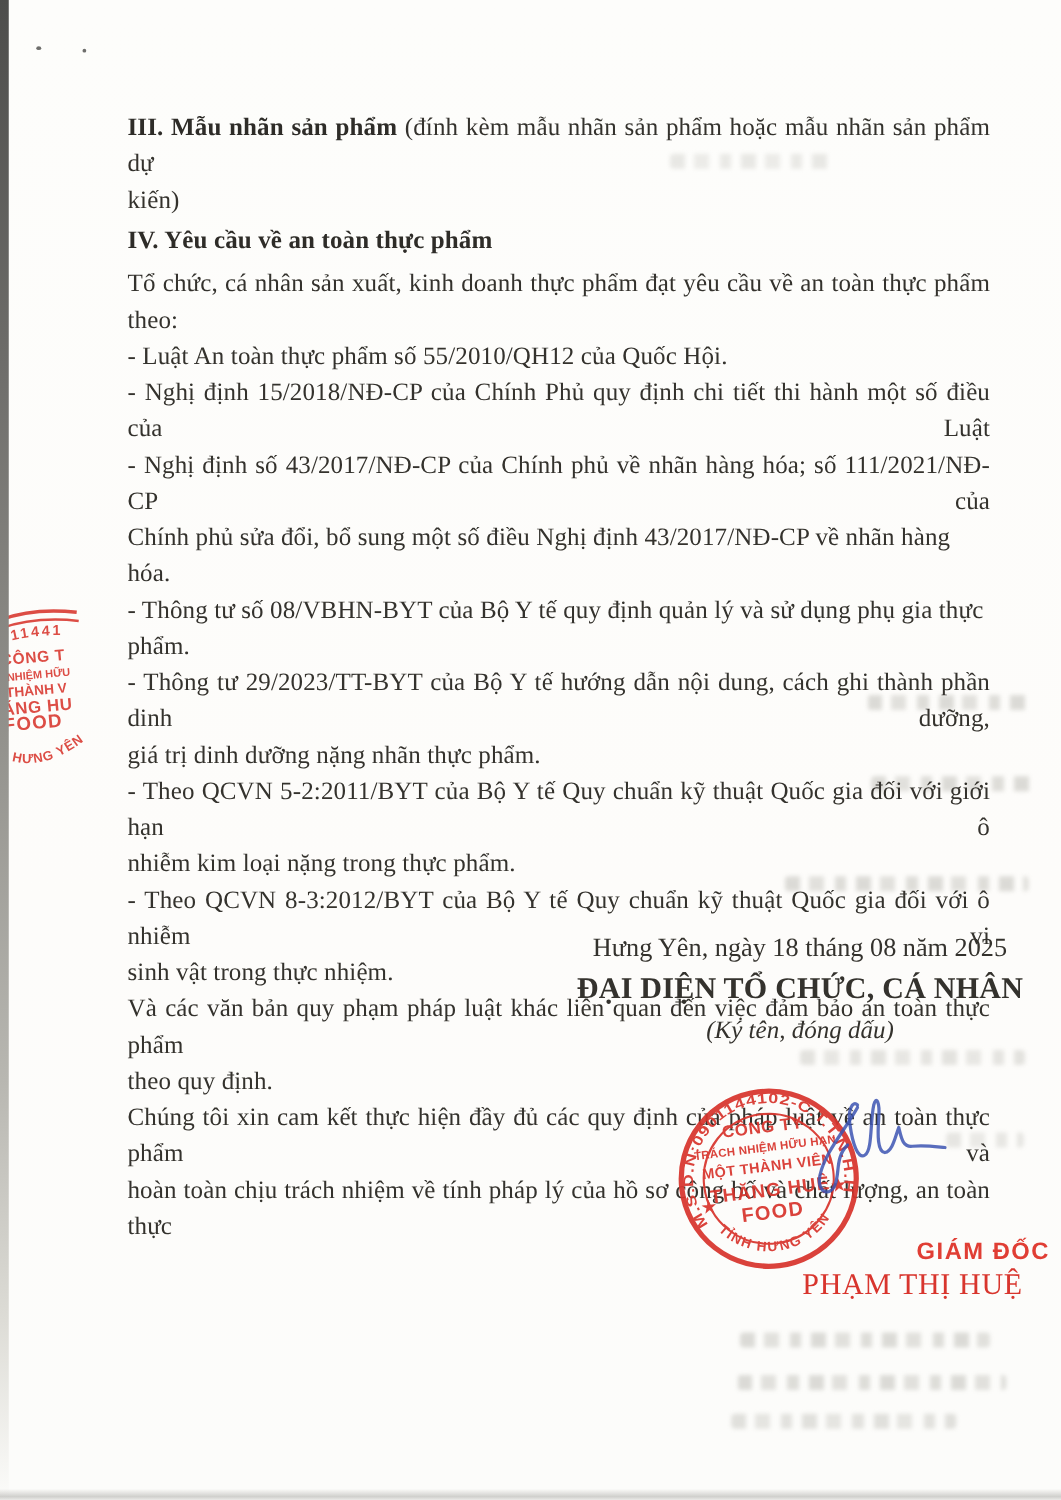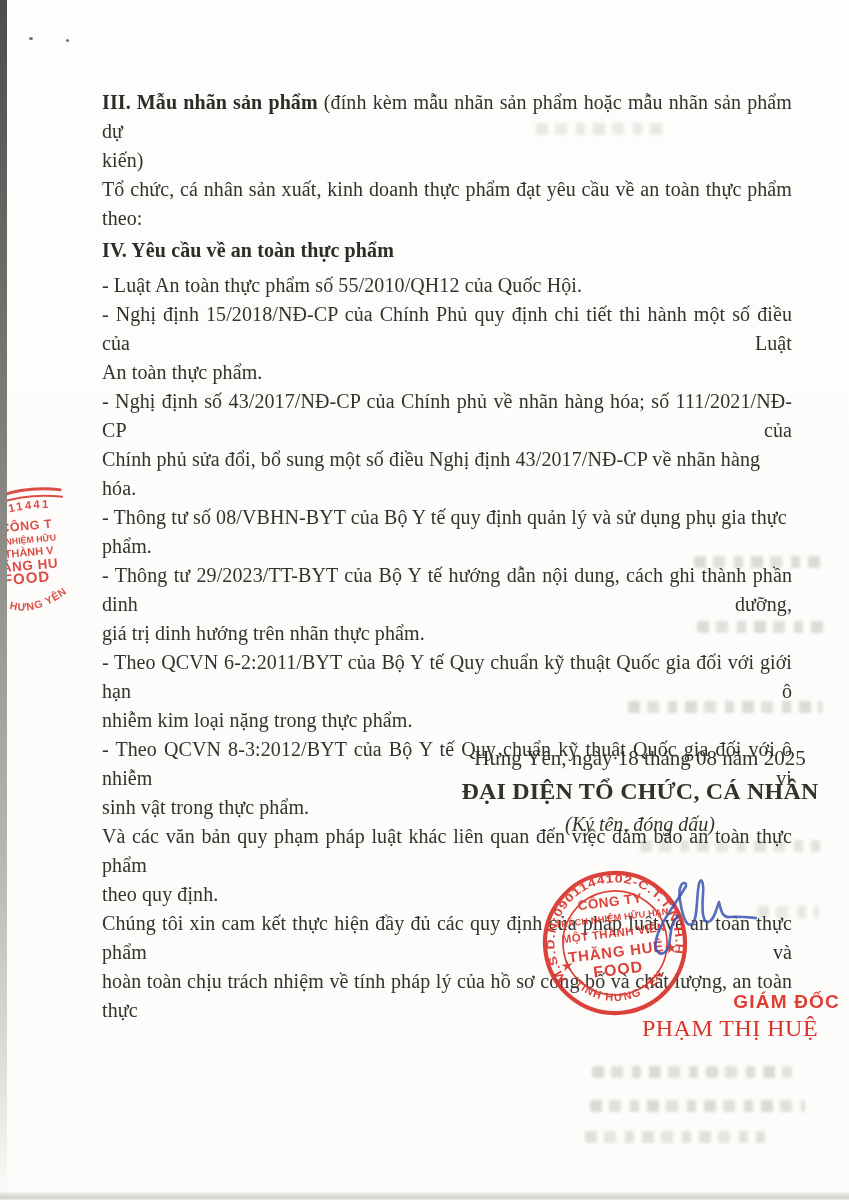--- a/index.html
+++ b/index.html
@@ -82,34 +82,33 @@
   <div class="ghost" style="left:628px;top:701px;width:195px;"></div>
   <div class="ghost" style="left:640px;top:840px;width:180px;opacity:.35;"></div>
   <div class="ghost" style="left:757px;top:906px;width:62px;opacity:.3;"></div>
   <div class="ghost" style="left:592px;top:1066px;width:200px;"></div>
   <div class="ghost" style="left:590px;top:1100px;width:215px;"></div>
   <div class="ghost" style="left:585px;top:1131px;width:180px;opacity:.38;"></div>
 
   <div class="doc-body">
     <div class="ln j"><strong>III. Mẫu nhãn sản phẩm</strong> <span>(đính kèm mẫu nhãn sản phẩm hoặc mẫu nhãn sản phẩm dự</span></div>
     <div class="ln">kiến)</div>
+    <div class="ln h-iv"><strong>IV. Yêu cầu về an toàn thực phẩm</strong></div>
     <div class="ln j">Tổ chức, cá nhân sản xuất, kinh doanh thực phẩm đạt yêu cầu về an toàn thực phẩm theo:</div>
-    <div class="ln h-iv"><strong>IV. Yêu cầu về an toàn thực phẩm</strong></div>
     <div class="ln">- Luật An toàn thực phẩm số 55/2010/QH12 của Quốc Hội.</div>
     <div class="ln j">- Nghị định 15/2018/NĐ-CP của Chính Phủ quy định chi tiết thi hành một số điều của Luật</div>
-    <div class="ln">An toàn thực phẩm.</div>
     <div class="ln j">- Nghị định số 43/2017/NĐ-CP của Chính phủ về nhãn hàng hóa; số 111/2021/NĐ-CP của</div>
     <div class="ln">Chính phủ sửa đổi, bổ sung một số điều Nghị định 43/2017/NĐ-CP về nhãn hàng hóa.</div>
     <div class="ln">- Thông tư số 08/VBHN-BYT của Bộ Y tế quy định quản lý và sử dụng phụ gia thực phẩm.</div>
     <div class="ln j">- Thông tư 29/2023/TT-BYT của Bộ Y tế hướng dẫn nội dung, cách ghi thành phần dinh dưỡng,</div>
-    <div class="ln">giá trị dinh hướng trên nhãn thực phẩm.</div>
-    <div class="ln j">- Theo QCVN 6-2:2011/BYT của Bộ Y tế Quy chuẩn kỹ thuật Quốc gia đối với giới hạn ô</div>
+    <div class="ln">giá trị dinh dưỡng nặng nhãn thực phẩm.</div>
+    <div class="ln j">- Theo QCVN 5-2:2011/BYT của Bộ Y tế Quy chuẩn kỹ thuật Quốc gia đối với giới hạn ô</div>
     <div class="ln">nhiễm kim loại nặng trong thực phẩm.</div>
     <div class="ln j">- Theo QCVN 8-3:2012/BYT của Bộ Y tế Quy chuẩn kỹ thuật Quốc gia đối với ô nhiễm vi</div>
-    <div class="ln">sinh vật trong thực phẩm.</div>
+    <div class="ln">sinh vật trong thực nhiệm.</div>
     <div class="ln j">Và các văn bản quy phạm pháp luật khác liên quan đến việc đảm bảo an toàn thực phẩm</div>
     <div class="ln">theo quy định.</div>
     <div class="ln j">Chúng tôi xin cam kết thực hiện đầy đủ các quy định của pháp luật về an toàn thực phẩm và</div>
     <div class="ln j">hoàn toàn chịu trách nhiệm về tính pháp lý của hồ sơ công bố và chất lượng, an toàn thực</div>
   </div>
 
   <div class="sign-block">
     <div class="dateline">Hưng Yên, ngày 18 tháng 08 năm 2025</div>
     <div class="rep">ĐẠI DIỆN TỔ CHỨC, CÁ NHÂN</div>
     <div class="instr">(Ký tên, đóng dấu)</div>

